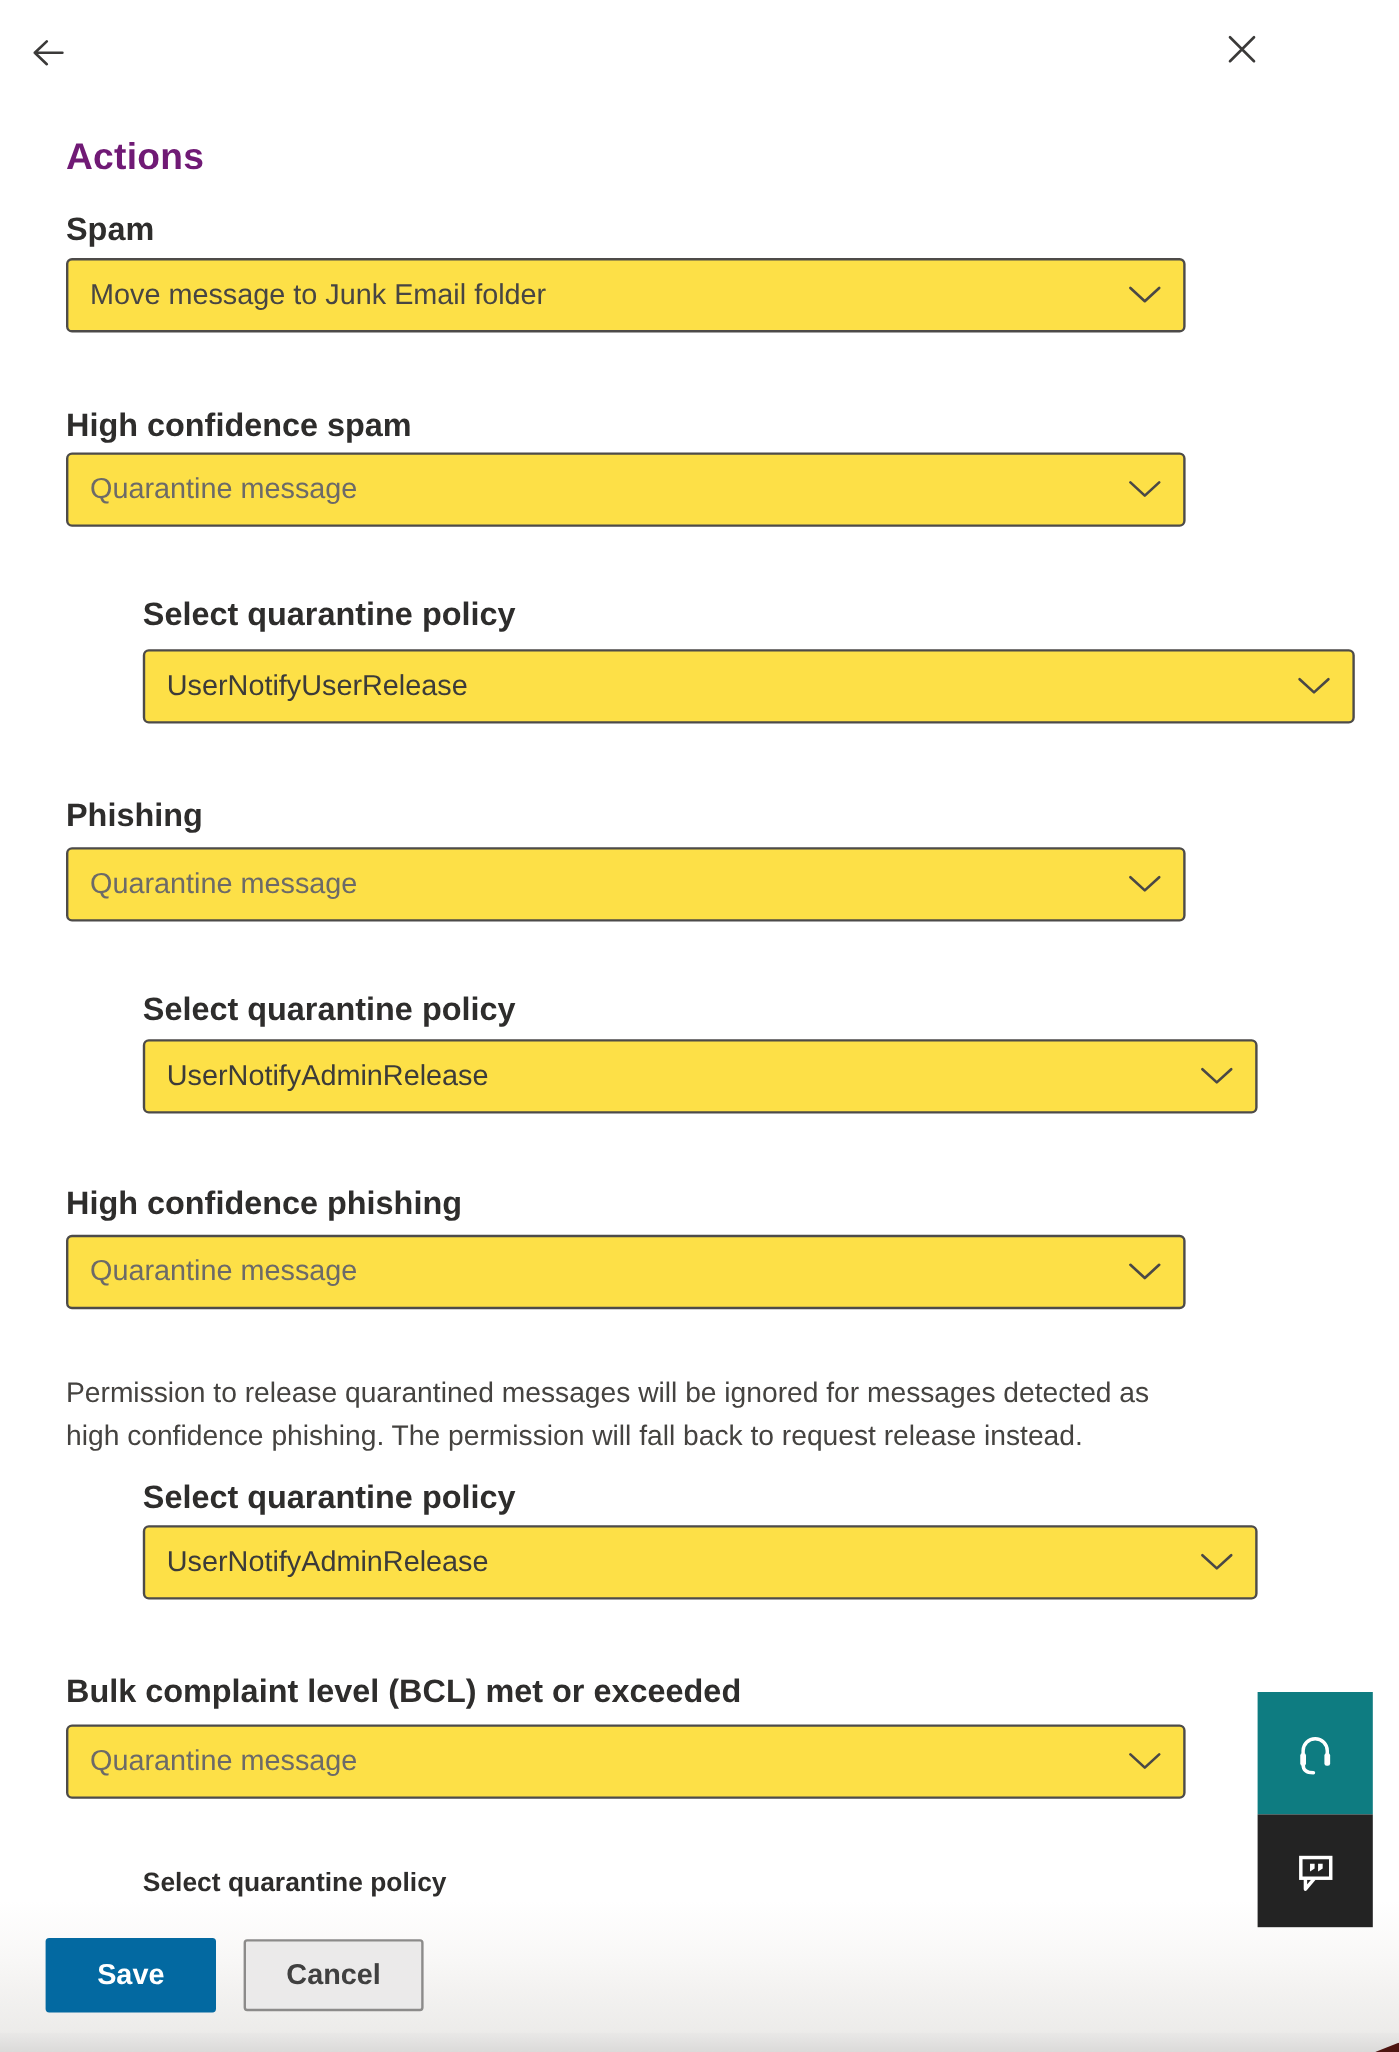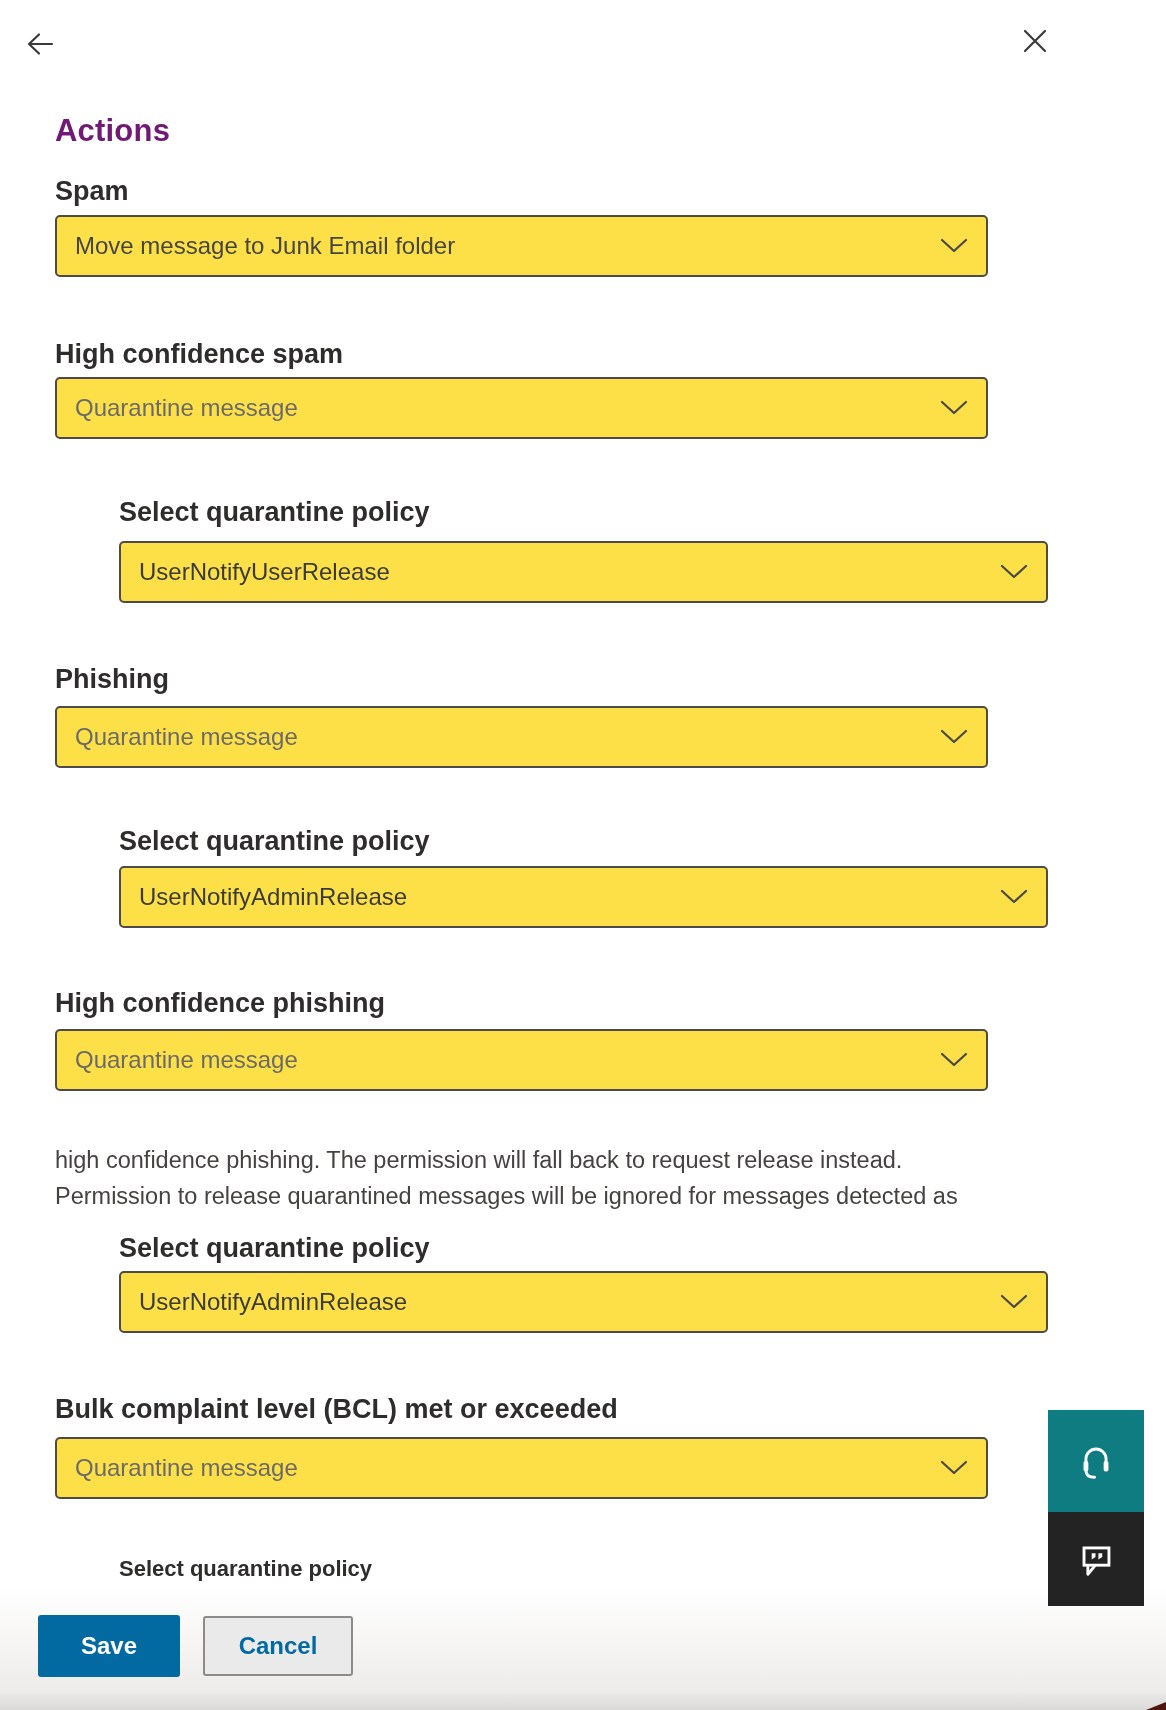--- a/index.html
+++ b/index.html
@@ -34,21 +34,21 @@
 
   
   .clipped-lbl{position:absolute;left:119px;top:1556px;z-index:1;font-size:22px;font-weight:700;color:#2e2d2c;white-space:nowrap}
 
   
   .footer{position:absolute;left:0;top:1584px;width:1166px;height:126px;z-index:2;
     background:linear-gradient(180deg,#ffffff 0%,#f8f7f6 40%,#e9e8e6 100%)}
   .btn{position:absolute;z-index:3;font-family:"Liberation Sans",sans-serif;font-size:24px;font-weight:700;cursor:pointer;
     display:flex;align-items:center;justify-content:center;box-sizing:border-box;border-radius:3px}
   .btn-save{left:38px;top:1615px;width:142px;height:62px;background:#0369a1;border:none;color:#ffffff}
-  .btn-cancel{left:203px;top:1616px;width:150px;height:60px;background:#ebeaea;border:2px solid #8c8b8a;color:#0369a1}
+  .btn-cancel{left:203px;top:1616px;width:150px;height:60px;background:#ebeaea;border:2px solid #8c8b8a;color:#404040}
 
   .bottom-strip{position:absolute;left:0;top:1694px;width:1166px;height:16px;z-index:3;
     background:linear-gradient(180deg,#e9e8e7 0%,#dbdad9 100%)}
   .corner-sliver{position:absolute;left:1146px;top:1702px;width:20px;height:8px;z-index:5;
     background:#4e1511;clip-path:polygon(0 100%,100% 0,100% 100%)}
 
   
   .side-btn{position:absolute;left:1048px;width:96px;z-index:4;border:none;cursor:pointer;
     display:flex;align-items:center;justify-content:center;padding:0}
   .side-help{top:1410px;height:102px;background:#0e7c81}
@@ -88,21 +88,21 @@
 <div class="dd" style="left:55px;top:377px;width:933px">
   <span class="val val-muted">Quarantine message</span>
   <span class="chev">
     <svg width="28" height="16" viewBox="0 0 28 16">
         <path d="M2 2 L14 13 L26 2" fill="none" stroke="currentColor" stroke-width="2.2" stroke-linecap="round" stroke-linejoin="round"></path>
       </svg>
   </span>
 </div>
 
 <div class="lbl" style="left:119px;top:497px">Select quarantine policy</div>
-<div class="dd" style="left:119px;top:541px;width:929px">
+<div class="dd" style="left:119px;top:541px;width:1010px">
   <span class="val val-darker">UserNotifyUserRelease</span>
   <span class="chev">
     <svg width="28" height="16" viewBox="0 0 28 16">
         <path d="M2 2 L14 13 L26 2" fill="none" stroke="currentColor" stroke-width="2.2" stroke-linecap="round" stroke-linejoin="round"></path>
       </svg>
   </span>
 </div>
 
 <div class="lbl" style="left:55px;top:664px">Phishing</div>
 <div class="dd" style="left:55px;top:706px;width:933px">
@@ -128,22 +128,22 @@
 <div class="dd" style="left:55px;top:1029px;width:933px">
   <span class="val val-muted">Quarantine message</span>
   <span class="chev">
     <svg width="28" height="16" viewBox="0 0 28 16">
         <path d="M2 2 L14 13 L26 2" fill="none" stroke="currentColor" stroke-width="2.2" stroke-linecap="round" stroke-linejoin="round"></path>
       </svg>
   </span>
 </div>
 
 <div class="note">
+  <span>Permission to release quarantined messages will be ignored for messages detected as</span>
   <span>high confidence phishing. The permission will fall back to request release instead.</span>
-  <span>Permission to release quarantined messages will be ignored for messages detected as</span>
 </div>
 
 <div class="lbl" style="left:119px;top:1233px">Select quarantine policy</div>
 <div class="dd" style="left:119px;top:1271px;width:929px">
   <span class="val val-darker">UserNotifyAdminRelease</span>
   <span class="chev">
     <svg width="28" height="16" viewBox="0 0 28 16">
         <path d="M2 2 L14 13 L26 2" fill="none" stroke="currentColor" stroke-width="2.2" stroke-linecap="round" stroke-linejoin="round"></path>
       </svg>
   </span>

